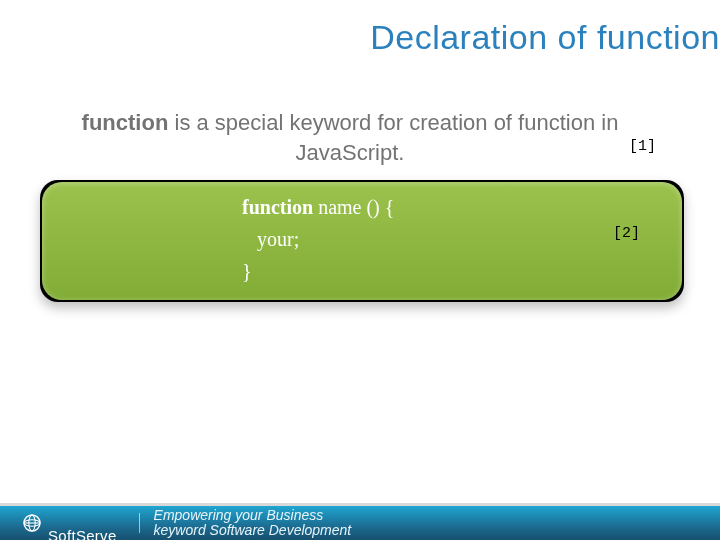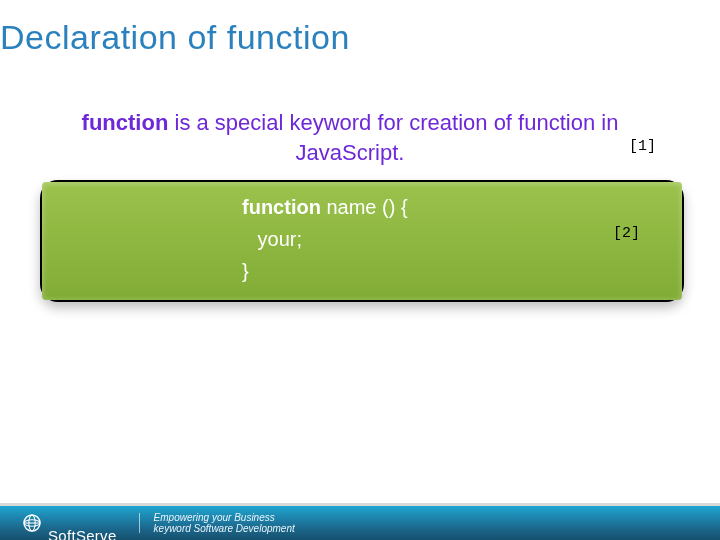--- a/index.html
+++ b/index.html
@@ -16,37 +16,37 @@
   .slide {
     width: 720px;
     height: 540px;
     position: relative;
   }
   .title {
     position: absolute;
     top: 18px;
     left: 0;
     width: 100%;
-    text-align: left;
+    text-align: right;
     font-size: 34px;
     font-weight: 300;
     color: #2a81bd;
     letter-spacing: 0.5px;
   }
   .title .light { font-weight: 300; }
   .title .reg   { font-weight: 400; }
   .desc {
     position: absolute;
     top: 108px;
     left: 40px;
     right: 60px;
     text-align: center;
     font-size: 22px;
     line-height: 1.35;
-    color: #6d28d9;
+    color: #737373;
   }
   .desc .kw { font-weight: 700; }
   .annot {
     position: absolute;
     font-family: Consolas, "Courier New", monospace;
     font-size: 15px;
     color: #000;
   }
   .annot1 { top: 138px; right: 64px; }
   .annot2 { top: 225px; right: 80px; }
@@ -58,26 +58,27 @@
     width: 640px;
     height: 118px;
     border-radius: 18px;
     background: #000;
     padding: 2px;
     box-shadow: 0 6px 12px rgba(0,0,0,0.25);
   }
   .codebox {
     width: 100%;
     height: 100%;
-    border-radius: 4px;
+    border-radius: 20px;
     background: linear-gradient(to bottom, #9bc24c 0%, #81ac35 100%);
     box-shadow: inset 0 1px 6px rgba(255,255,255,0.35);
     position: relative;
     color: #ffffff;
     font-size: 20px;
+    font-family: Liberation Serif, serif;
   }
   .code-line {
     position: absolute;
     white-space: pre;
   }
   .code-line .kw { font-weight: 700; }
   .l1 { left: 200px; top: 14px; }
   .l2 { left: 210px; top: 46px; }
   .l3 { left: 200px; top: 78px; }
 
@@ -110,21 +111,21 @@
     margin-top: 25px;
   }
   .footer .divider {
     width: 1px;
     height: 20px;
     background: rgba(255,255,255,0.6);
     margin: 0 14px 0 6px;
   }
   .footer .tagline {
     line-height: 1.1;
-    font-size: 10px;
+    font-size: 14px;
     color: #e8f4fa;
     font-style: italic;
   }
   .footer .tagline .l1t { font-weight: 500; }
 </style>
 </head>
 <body>
 
 <div class="slide">
 

